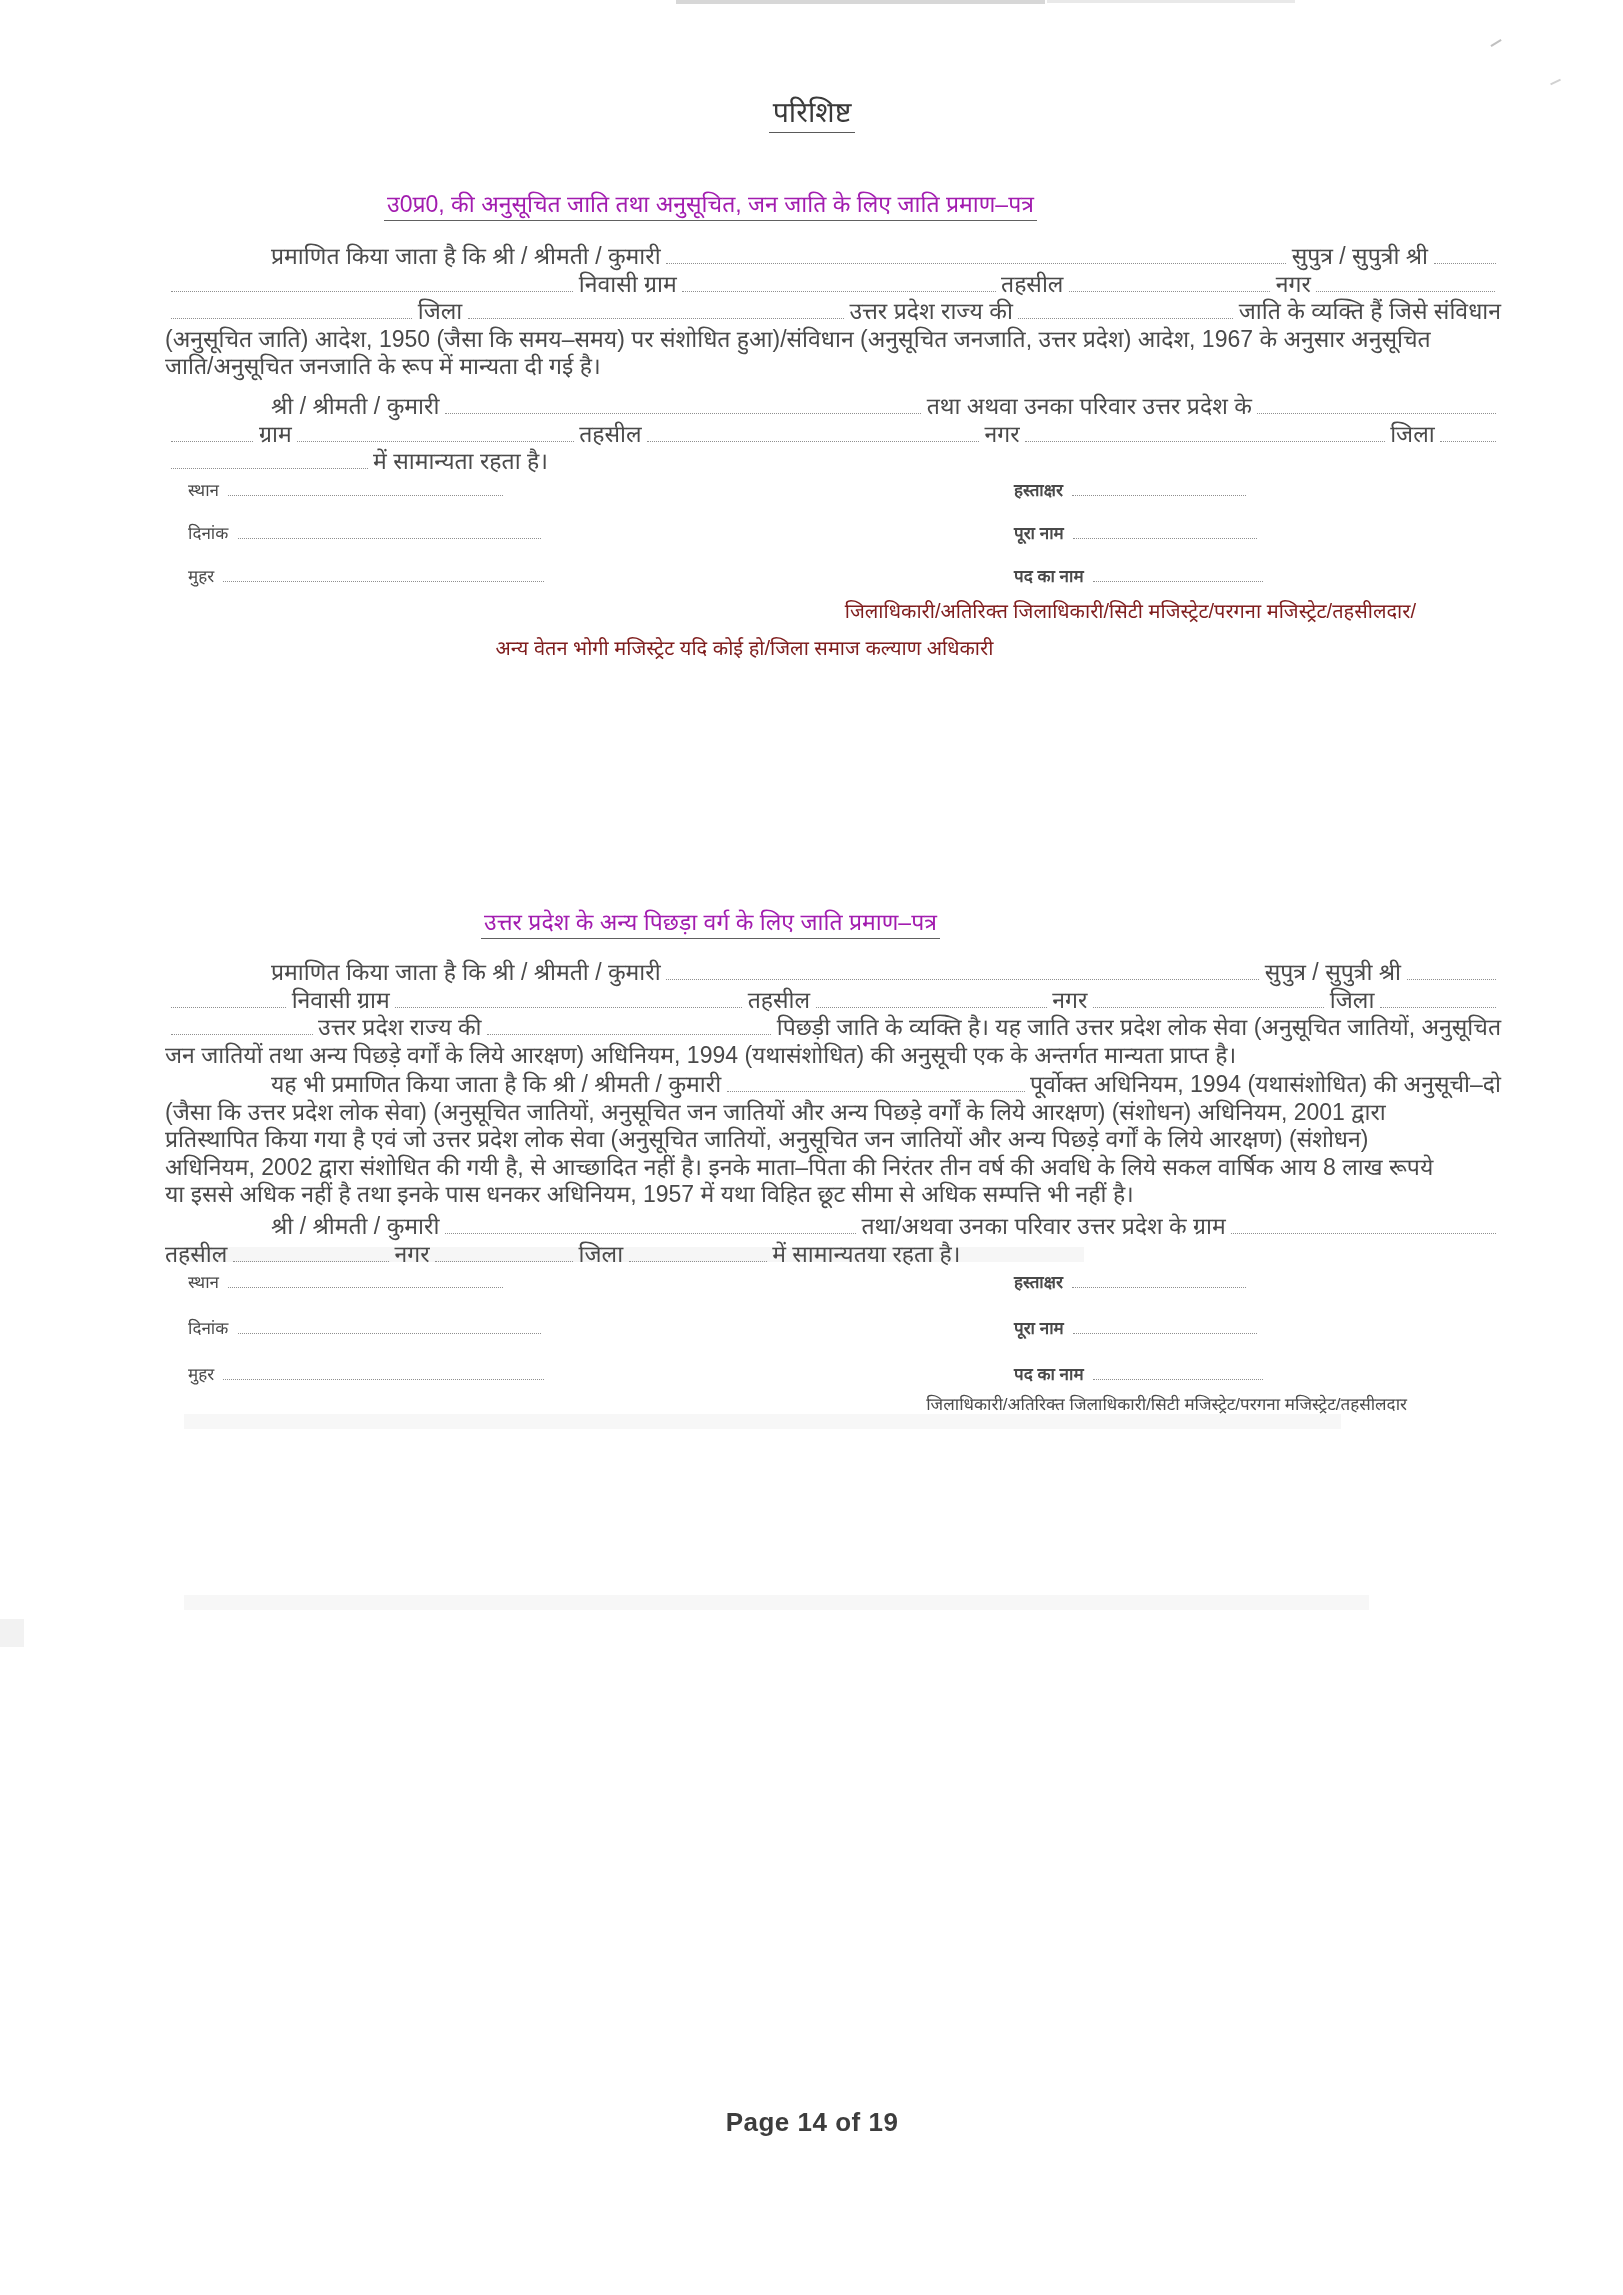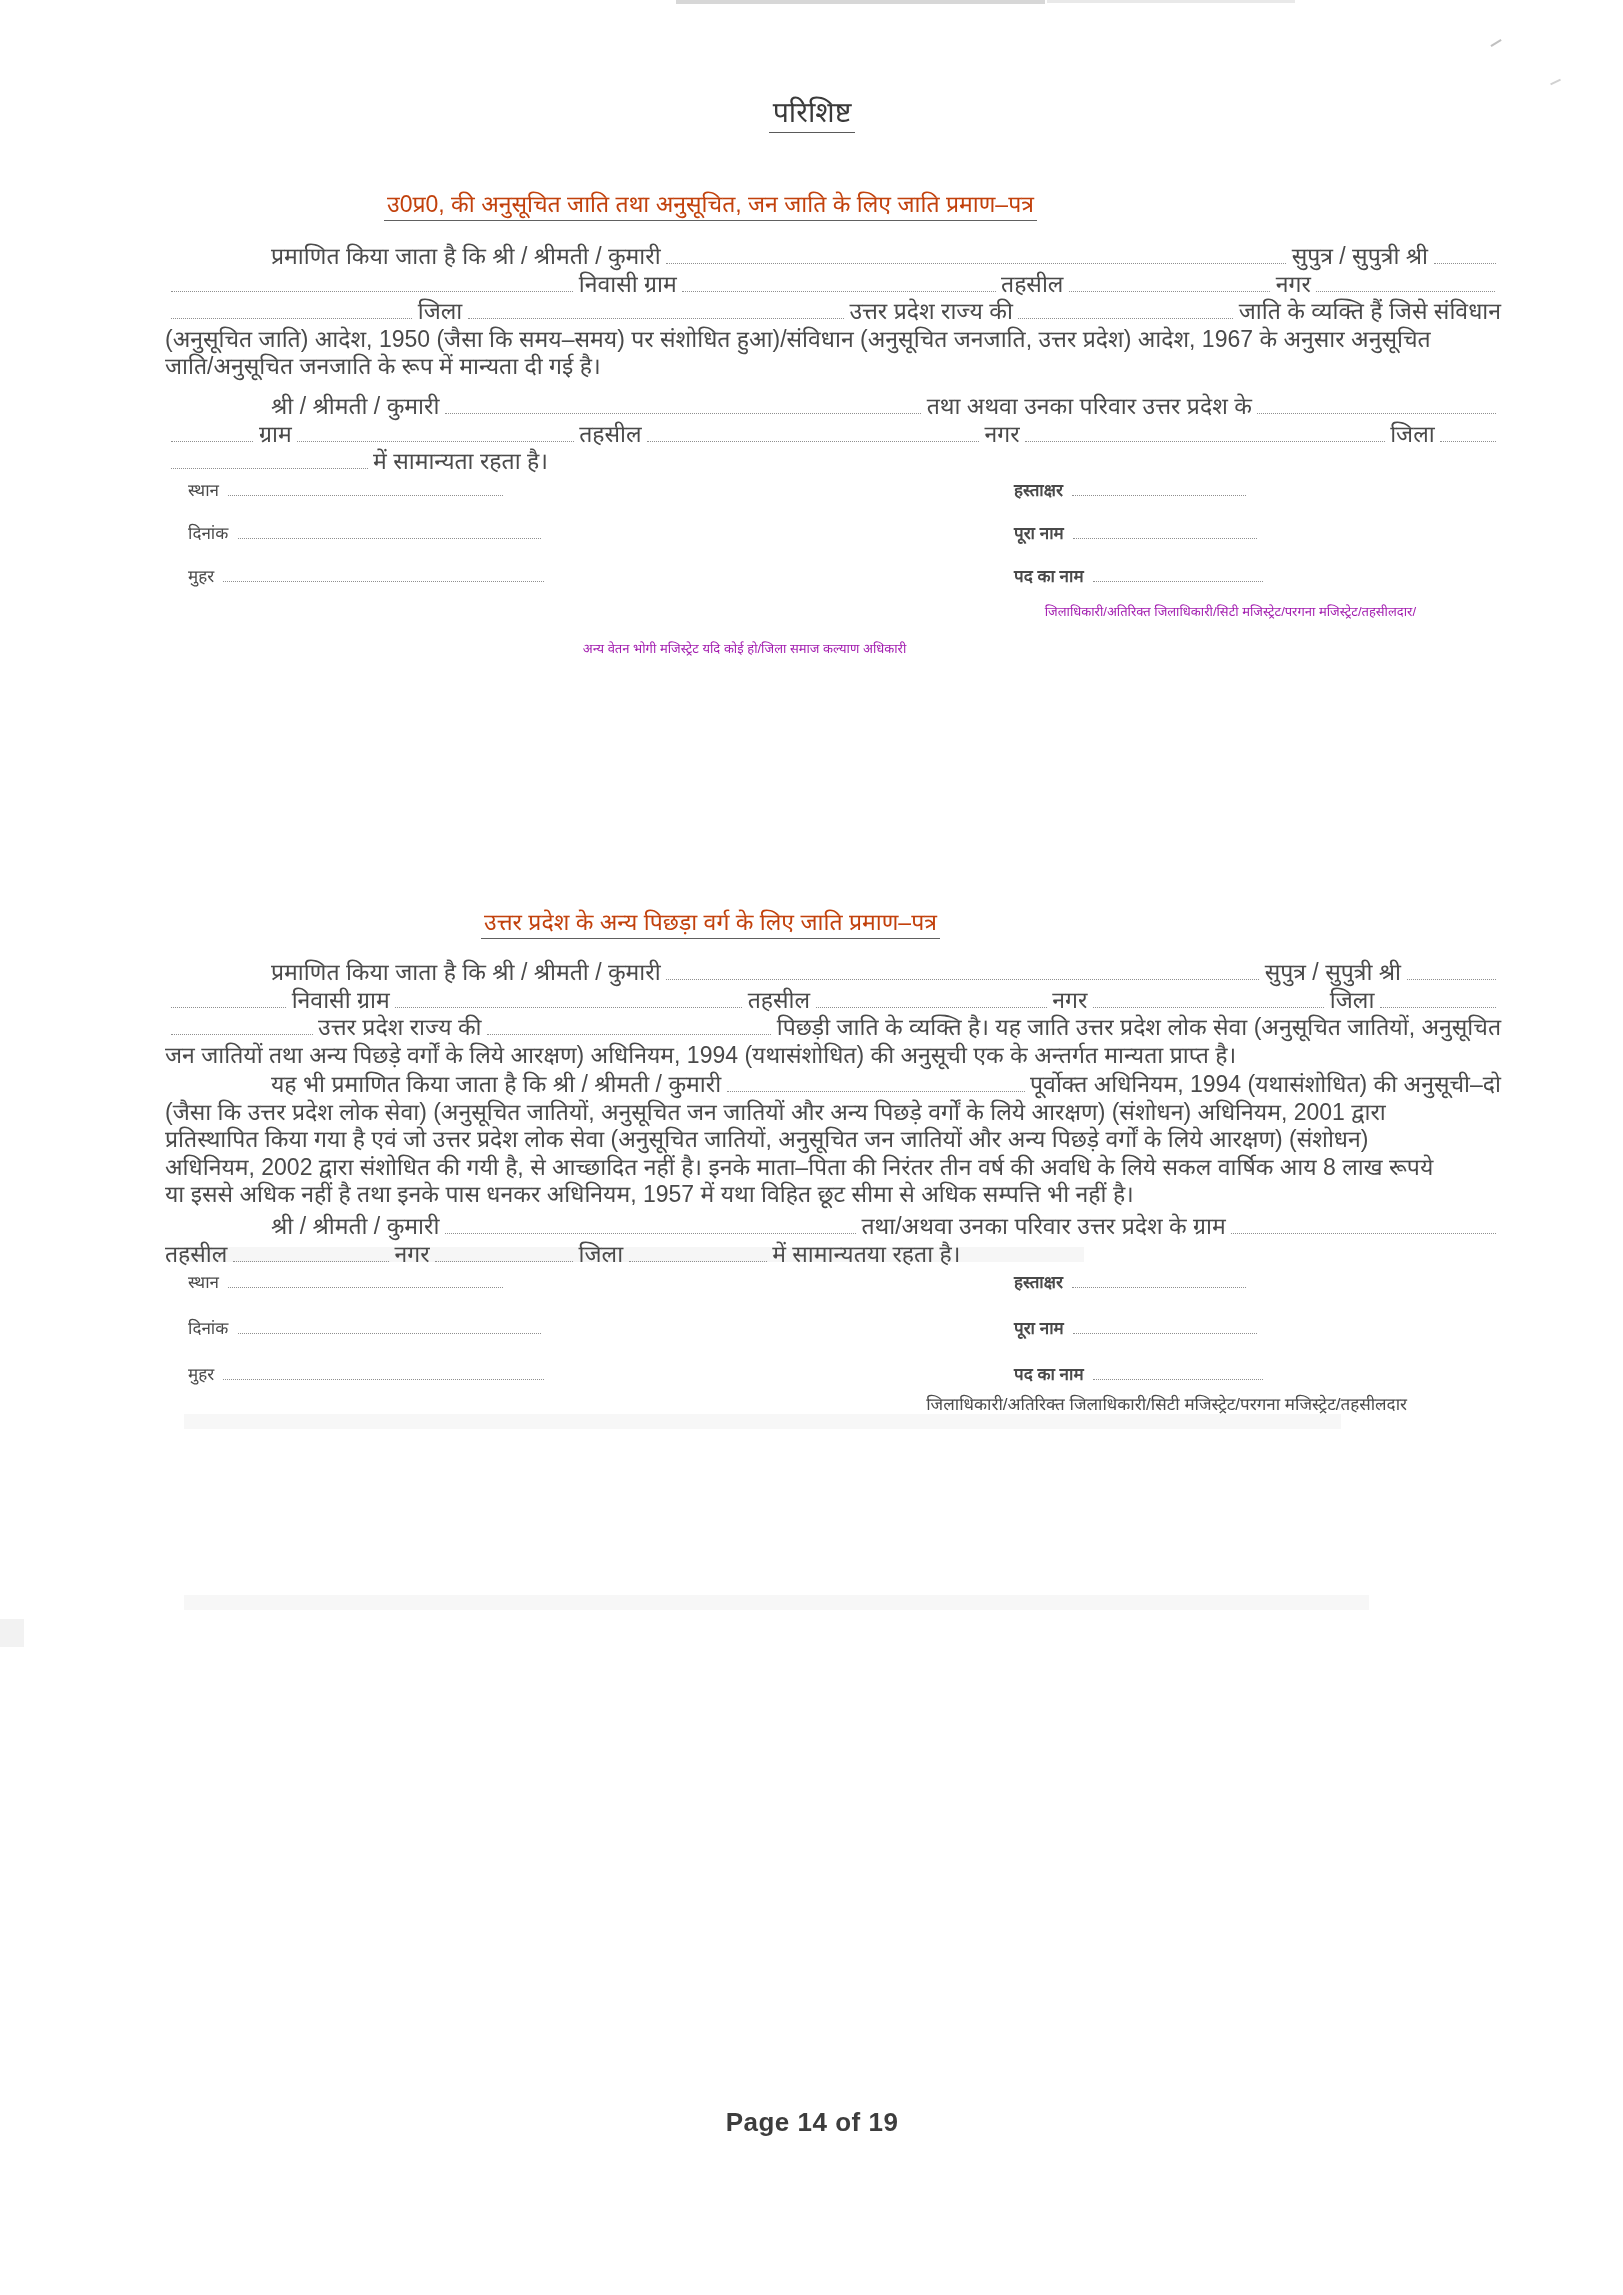--- a/index.html
+++ b/index.html
@@ -5,40 +5,40 @@
   html,body{margin:0;padding:0;}
   body{
     width:1624px;height:2296px;background:#ffffff;position:relative;
     font-family:"Liberation Sans","DejaVu Sans",sans-serif;
     color:#4a4a4a;overflow:hidden;
   }
   .abs{position:absolute;}
   
   .doc-title{top:92px;left:0;width:1624px;text-align:center;font-size:28.5px;color:#3a3a3a;}
   .doc-title span{border-bottom:1.8px solid #5a5a5a;padding:0 3.7px 3.7px;}
-  .sec-heading{left:0;width:1421px;text-align:center;font-size:23px;color:#c2410c;}
+  .sec-heading{left:0;width:1421px;text-align:center;font-size:23px;color:#a21caf;}
   .sec-heading span{border-bottom:1.4px solid #606060;padding:0 2.8px 2.8px;}
   
   .para{left:165px;width:1336px;}
   .fline{display:flex;align-items:baseline;height:27.5px;font-size:23px;white-space:nowrap;}
   .seg{white-space:nowrap;}
   .dots{flex-grow:1;min-width:31px;height:1.8px;border-bottom:1.8px dotted #8f8f8f;margin:0 5.5px;}
   .dots.dfix{flex-grow:0;min-width:0;}
   .sp{display:inline-block;height:0.9px;flex:0 0 auto;}
   
   .sigblock{left:188px;width:1313px;}
   .sig-row{display:flex;align-items:baseline;font-size:17px;height:27.5px;margin-bottom:15.6px;}
   .sig2 .sig-row{margin-bottom:18.4px;}
   .sig-left{flex:0 0 826px;display:flex;align-items:baseline;}
   .sig-right{flex:1;display:flex;align-items:baseline;font-weight:bold;}
   .sdots{display:inline-block;border-bottom:1.8px dotted #8f8f8f;height:1.8px;margin-left:9.2px;}
   .w300{width:275px;} .w330{width:303px;} .w350{width:321px;}
   .w190{width:174px;} .w200{width:184px;} .w185{width:170px;}
   
-  .desig{left:165px;width:1251px;text-align:right;font-size:13px;line-height:37px;color:#a21caf;}
+  .desig{left:165px;width:1251px;text-align:right;font-size:20px;line-height:37px;color:#7f1d1d;}
   .desig .line2{padding-right:92px;text-align:center;}
   .desig2{left:165px;width:1242px;text-align:right;font-size:17px;}
   
   .footer{top:2107px;left:0;width:1624px;text-align:center;font-size:26px;font-weight:600;color:#3d3d3d;letter-spacing:0.5px;}
   
   .art{position:absolute;pointer-events:none;}
 </style>
 </head>
 <body>
 

